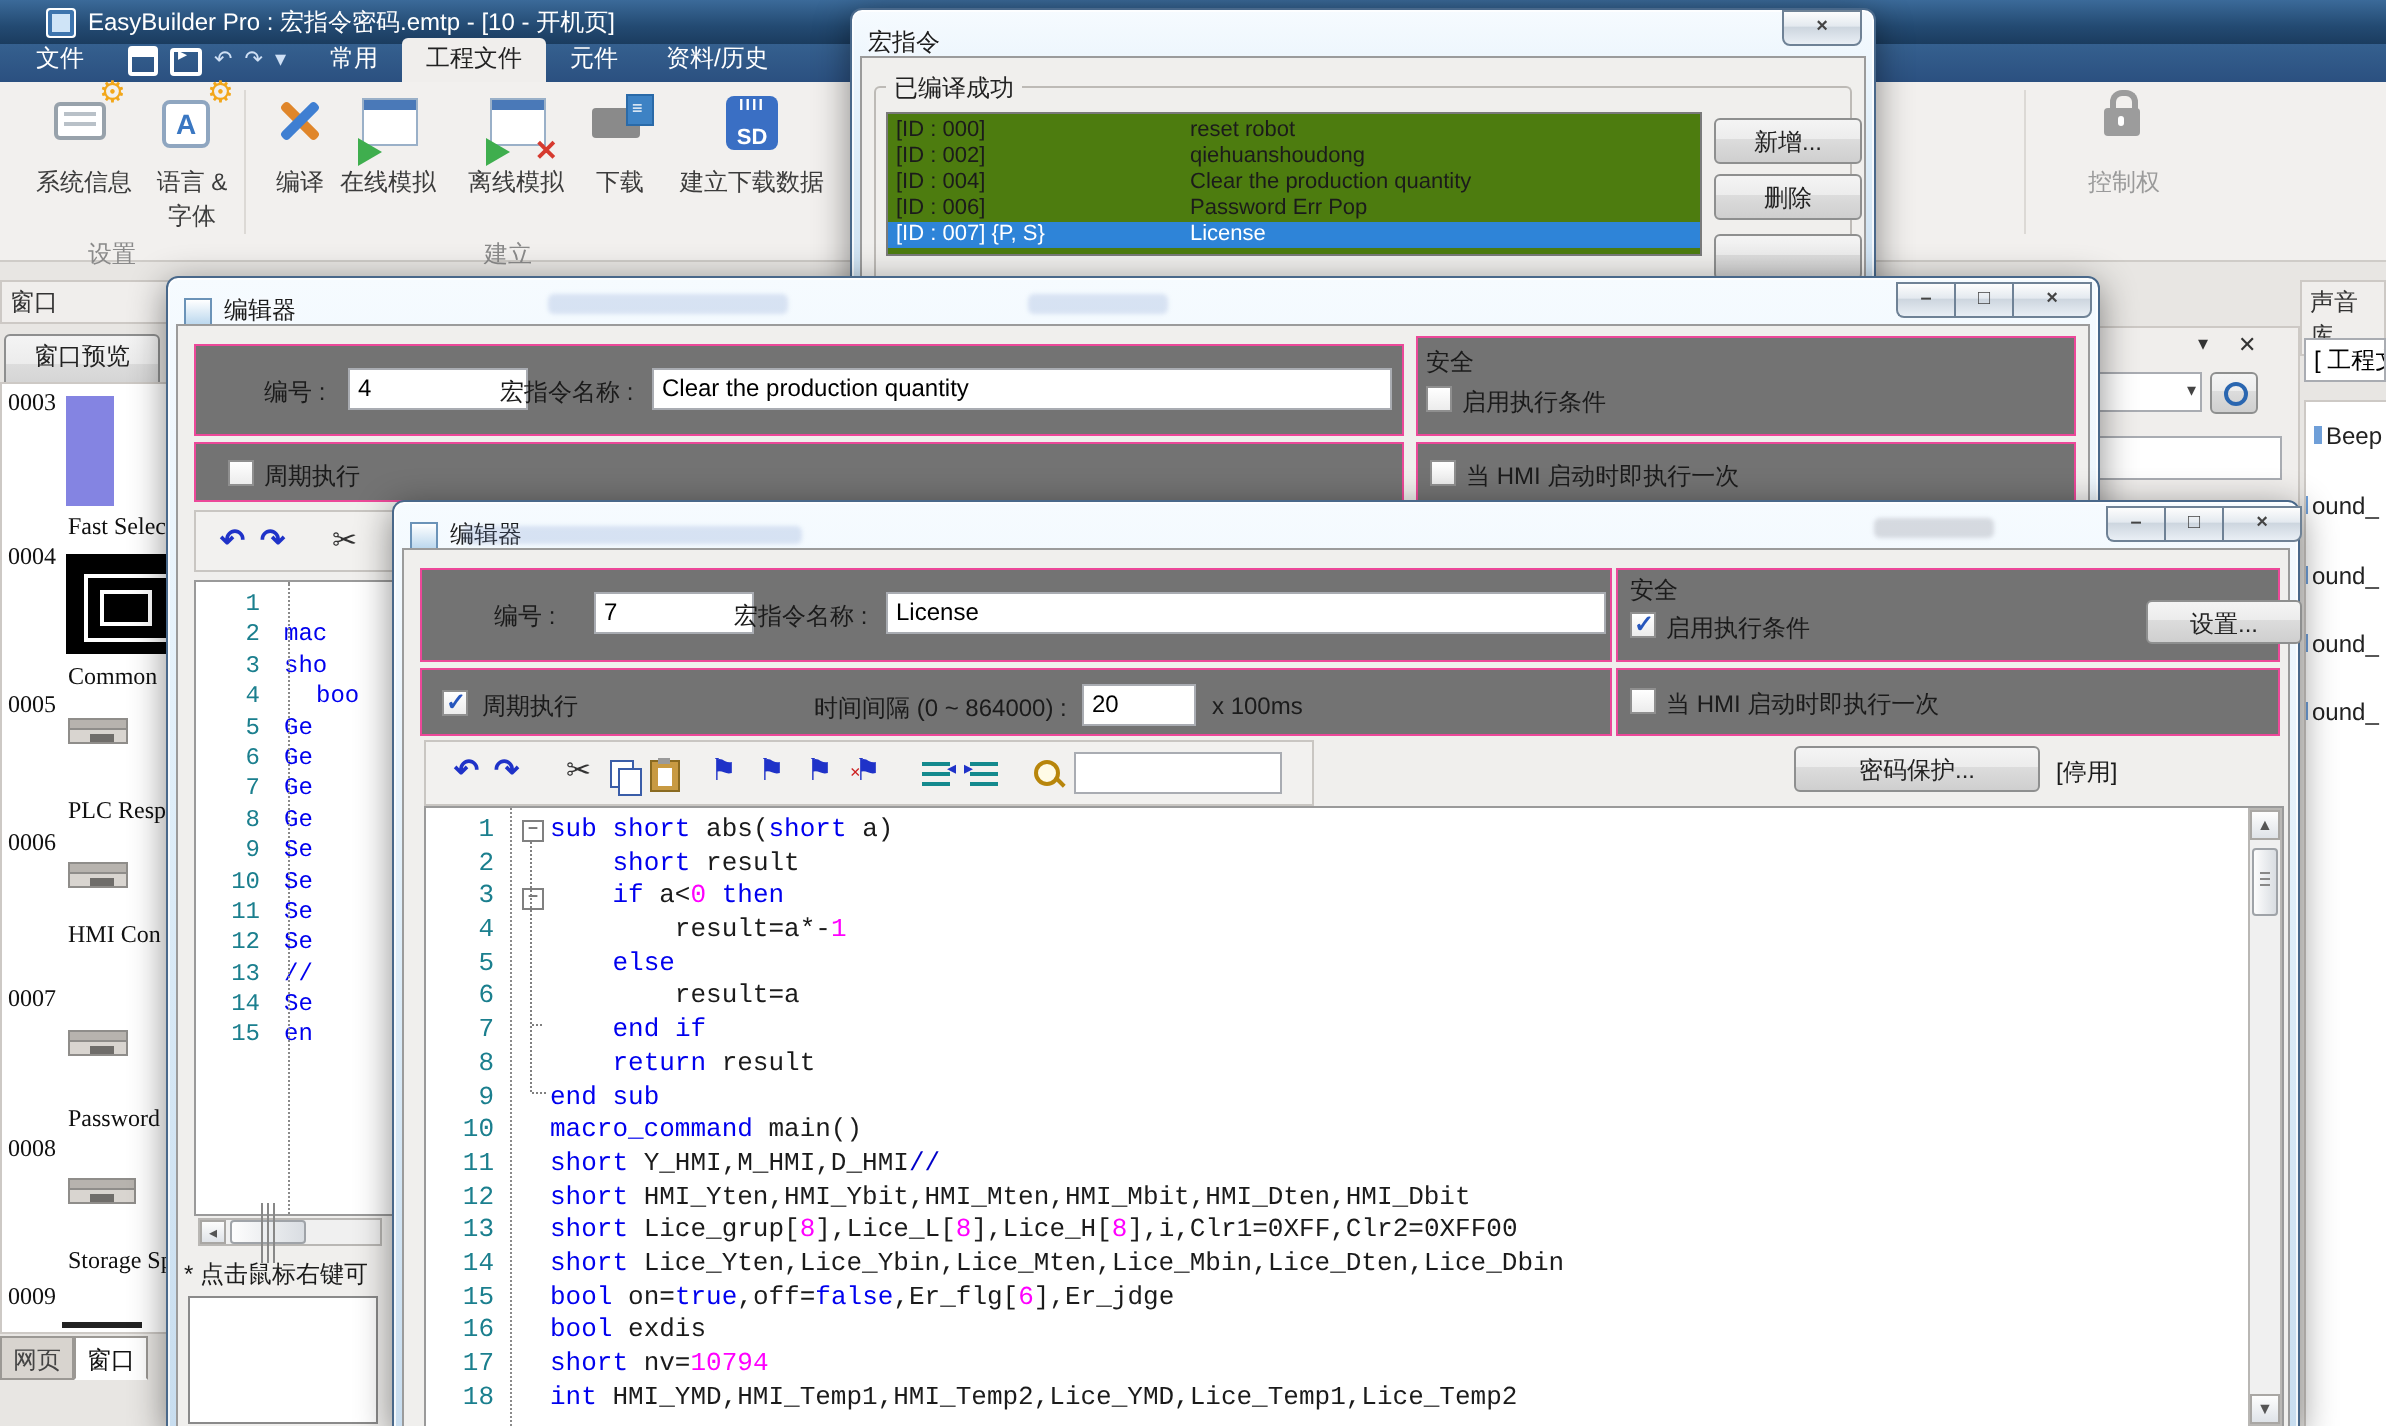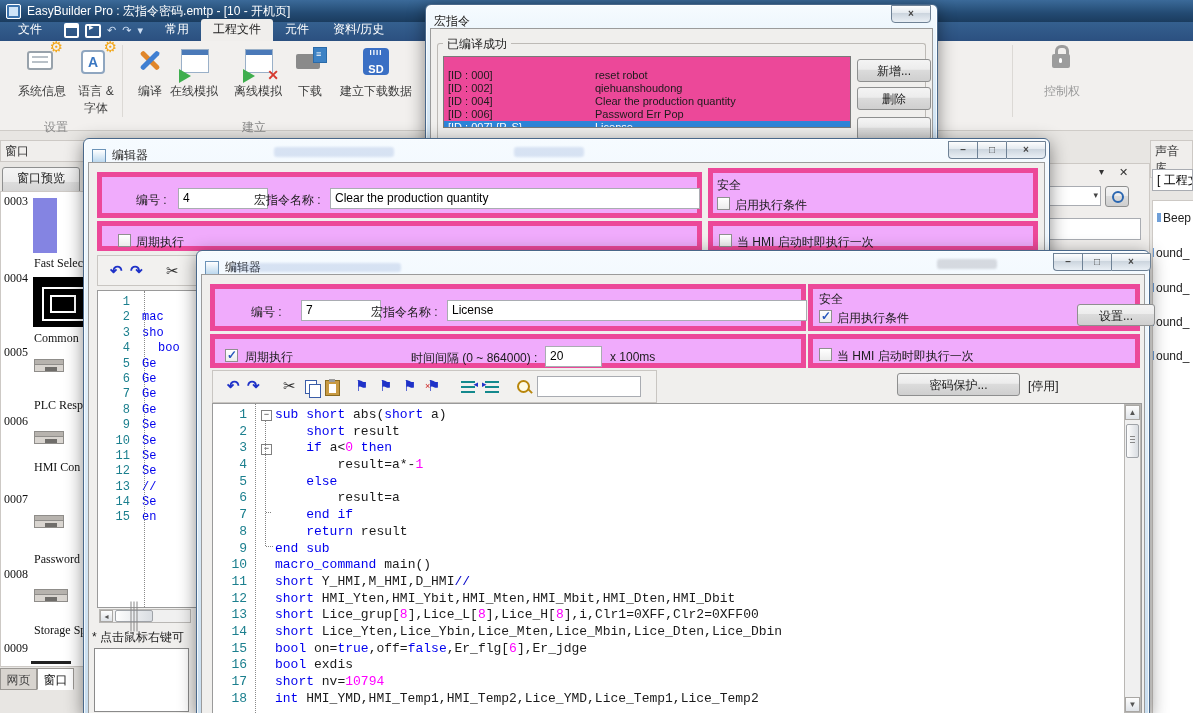--- a/index.html
+++ b/index.html
@@ -1,21 +1,21 @@
 <!DOCTYPE html>
 <html><head>
 <meta charset="utf-8">
 <style>
   html,body{margin:0;padding:0;background:#555;}
   #screen{position:relative;width:1193px;height:713px;overflow:hidden;background:#e8e6e3;
           font-family:"Liberation Sans",sans-serif;font-size:12px;color:#1b1b1b;}
   .abs{position:absolute;}
   
   .titlebar{left:0;top:0;width:1193px;height:22px;background:linear-gradient(180deg,#3b6a99,#234a72 60%,#1b3c5f);
-            color:#fff;display:flex;align-items:center;padding-left:6px;box-sizing:border-box;}
+            color:#fff;display:flex;align-items:center;padding-left:23px;box-sizing:border-box;}
   .appicon{width:13px;height:13px;background:#cfe4f7;border:1px solid #fff;border-radius:2px;margin-right:6px;
            box-shadow:inset 0 0 0 2px #3d74ad;}
   .menubar{left:0;top:22px;width:1193px;height:19px;background:linear-gradient(180deg,#35608f,#2b5080);display:flex;align-items:flex-end;}
   .mtab{color:#fff;padding:2px 12px 3px;cursor:default;}
   .mtab.active{background:#f0eeec;color:#222;border-radius:3px 3px 0 0;}
   .qa{display:flex;align-items:center;gap:6px;padding:0 10px 3px;}
   .qa span{color:#cfe0f5;font-size:11px;line-height:11px;}
   .qa .disk{width:11px;height:11px;border:2px solid #fff;border-radius:2px;background:linear-gradient(#fff 30%,transparent 30%);}
   .qa .exp{width:12px;height:10px;border:2px solid #fff;border-radius:2px;position:relative;}
   .qa .exp::after{content:"▸";position:absolute;left:2px;top:-4px;color:#fff;font-size:9px;}
@@ -71,31 +71,31 @@
   .cap{border:1px solid #6f8296;background:linear-gradient(#fdfdfd,#e3e9ef 45%,#ccd5de 46%,#e9eff5);
        color:#444;font-size:10px;line-height:16px;text-align:center;}
   .cap.c1{width:28px;border-radius:0 0 0 4px;border-right:none;}
   .cap.c2{width:28px;border-right:none;}
   .cap.c3{width:38px;border-radius:0 0 4px 0;}
   .cap-min::before{content:"–";font-weight:bold;}
   .cap-max::before{content:"□";}
   .cap-close::before{content:"×";font-weight:bold;}
   .ghost{position:absolute;border-radius:3px;background:rgba(110,140,200,.22);filter:blur(1px);}
   
-  .fieldrow{background:#f0abfc;border:5px solid #ec4899;box-sizing:border-box;text-decoration:underline;}
+  .fieldrow{background:#737373;border:1px solid #ec4899;box-sizing:border-box;text-decoration:underline;}
   .tbox{background:#fff;border:1px solid #a9acb2;box-sizing:border-box;padding:2px 4px;font-size:12px;color:#000;
         white-space:nowrap;overflow:hidden;}
   .btn{background:linear-gradient(#f4f4f4,#ececec 45%,#dcdcdc 46%,#cfcfcf);border:1px solid #8e8f8f;border-radius:3px;
        text-align:center;color:#222;box-sizing:border-box;}
   .cb{width:13px;height:13px;border:1px solid #8f8f8f;background:linear-gradient(#fff,#ececec);box-sizing:border-box;}
   .cb.on::after{content:"✓";color:#2757bd;font-size:12px;font-weight:bold;position:relative;top:-2px;left:1px;}
   .fieldset{border:1px solid #bdbab6;border-radius:3px;}
   .legend{position:absolute;background:#f0efed;padding:0 4px;color:#222;}
   
-  #macro-list{background:#ec4899;border:1px solid #7a7a7a;overflow:hidden;font-size:11px;padding-top:12px;box-sizing:border-box;}
+  #macro-list{background:#4d7c0f;border:1px solid #7a7a7a;overflow:hidden;font-size:11px;padding-top:2px;box-sizing:border-box;}
   .mrow{height:13px;line-height:13px;white-space:nowrap;}
   .mrow .mid{display:inline-block;width:151px;padding-left:4px;box-sizing:border-box;}
   .mrow.sel{background:#2e84d8;color:#fff;}
   
   .codearea{background:#fff;border:1px solid #9a9a9a;box-sizing:border-box;overflow:hidden;}
   .crow{white-space:pre;font-family:"Liberation Mono",monospace;}
   .crow .num{display:inline-block;text-align:right;color:#1b7f8e;}
   .kw{color:#0000ee;}
   .num2{color:#ff00ff;}
   .cmt{color:#0000c8;}

